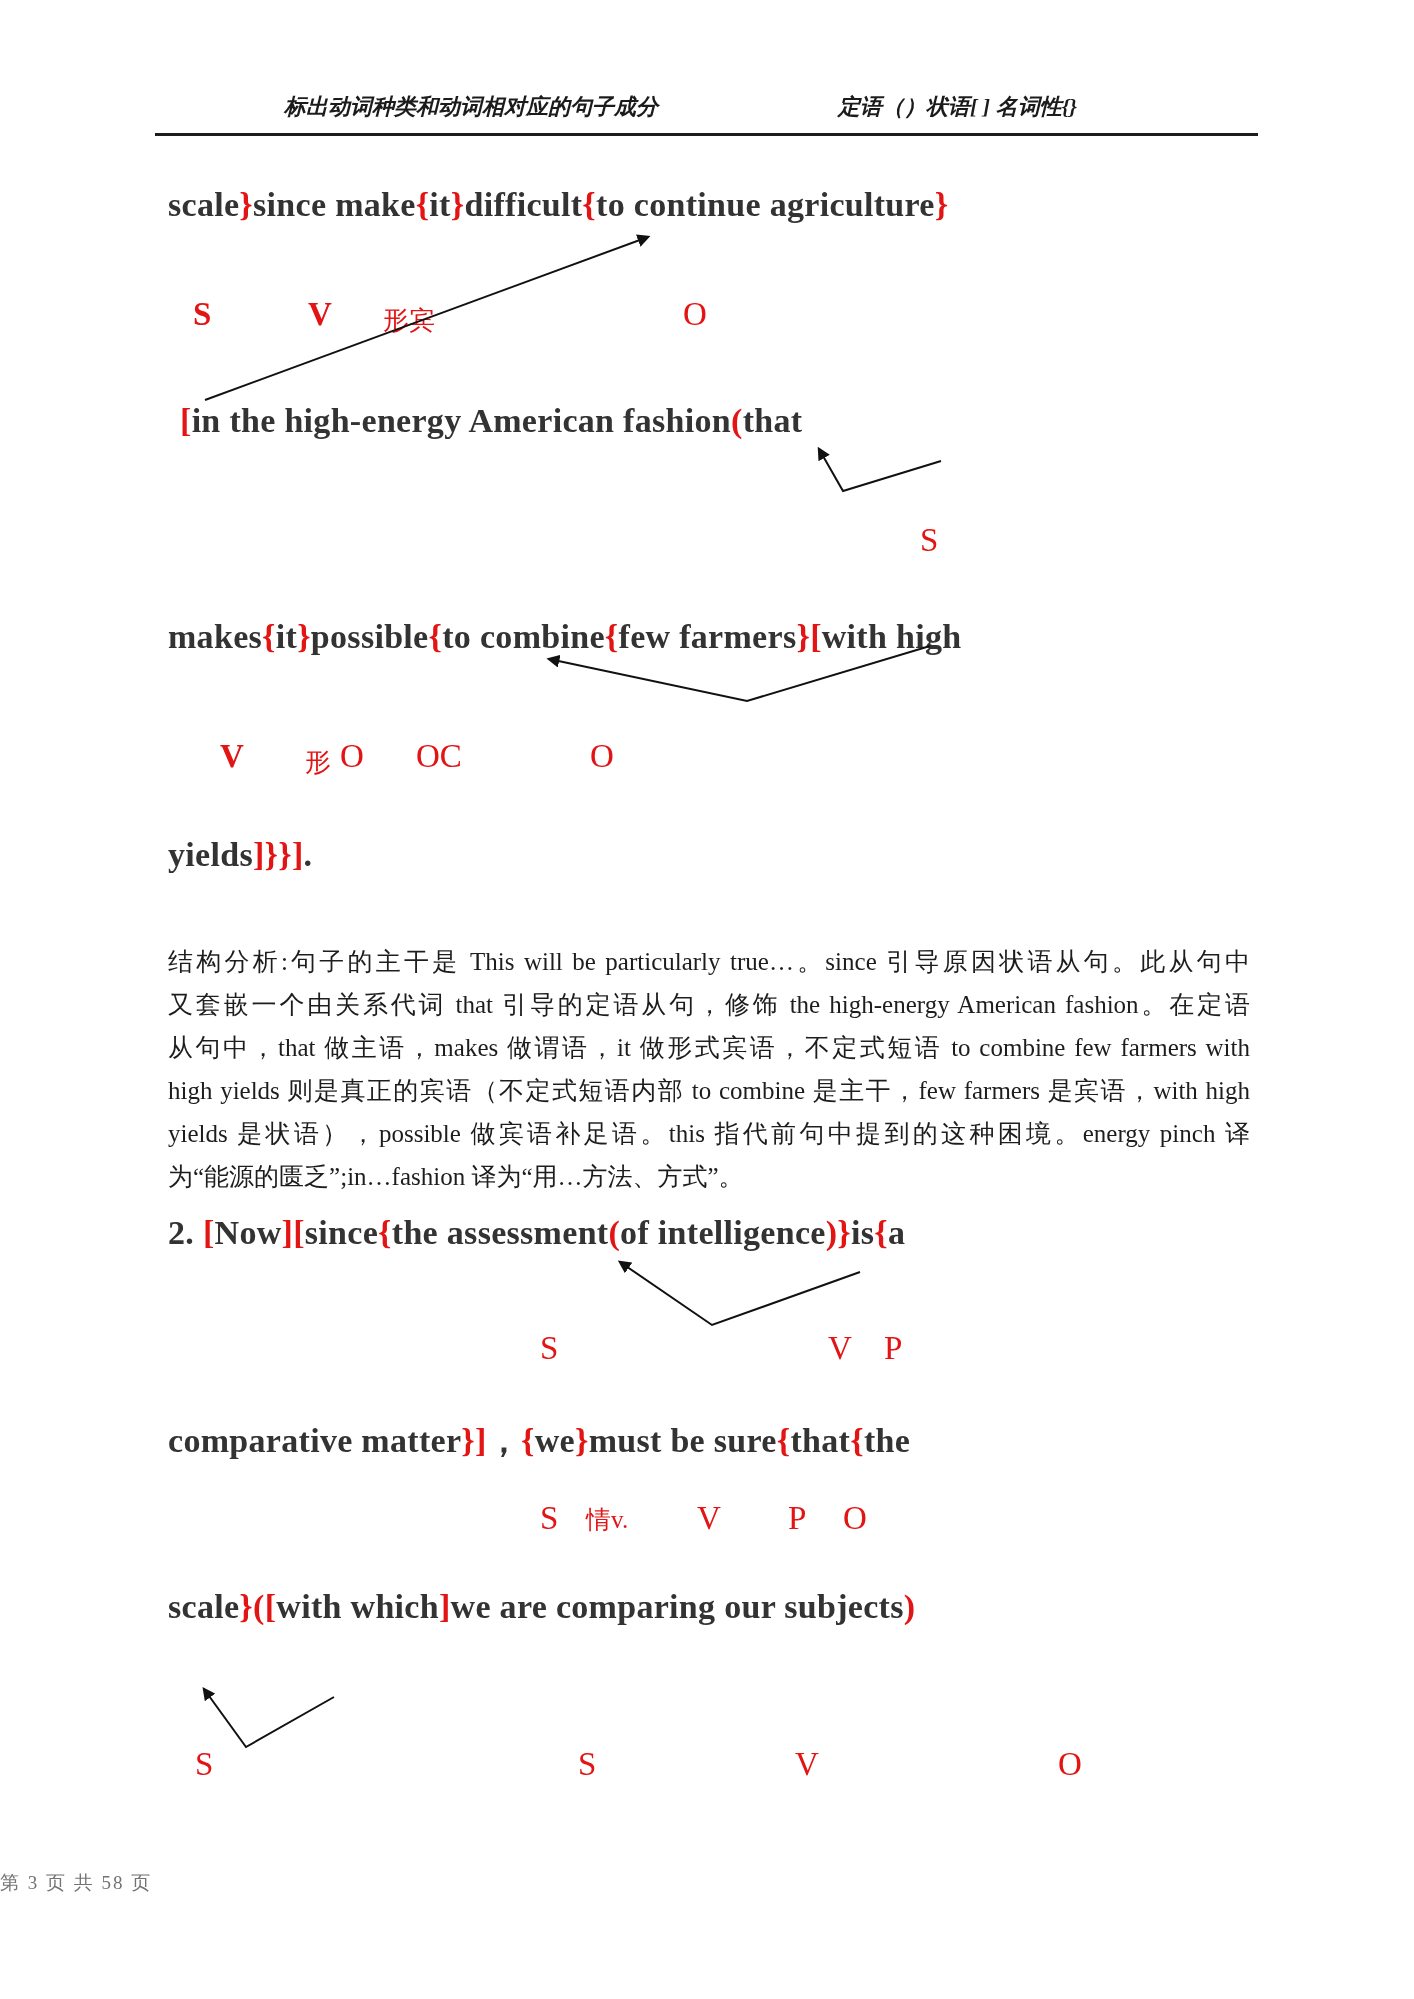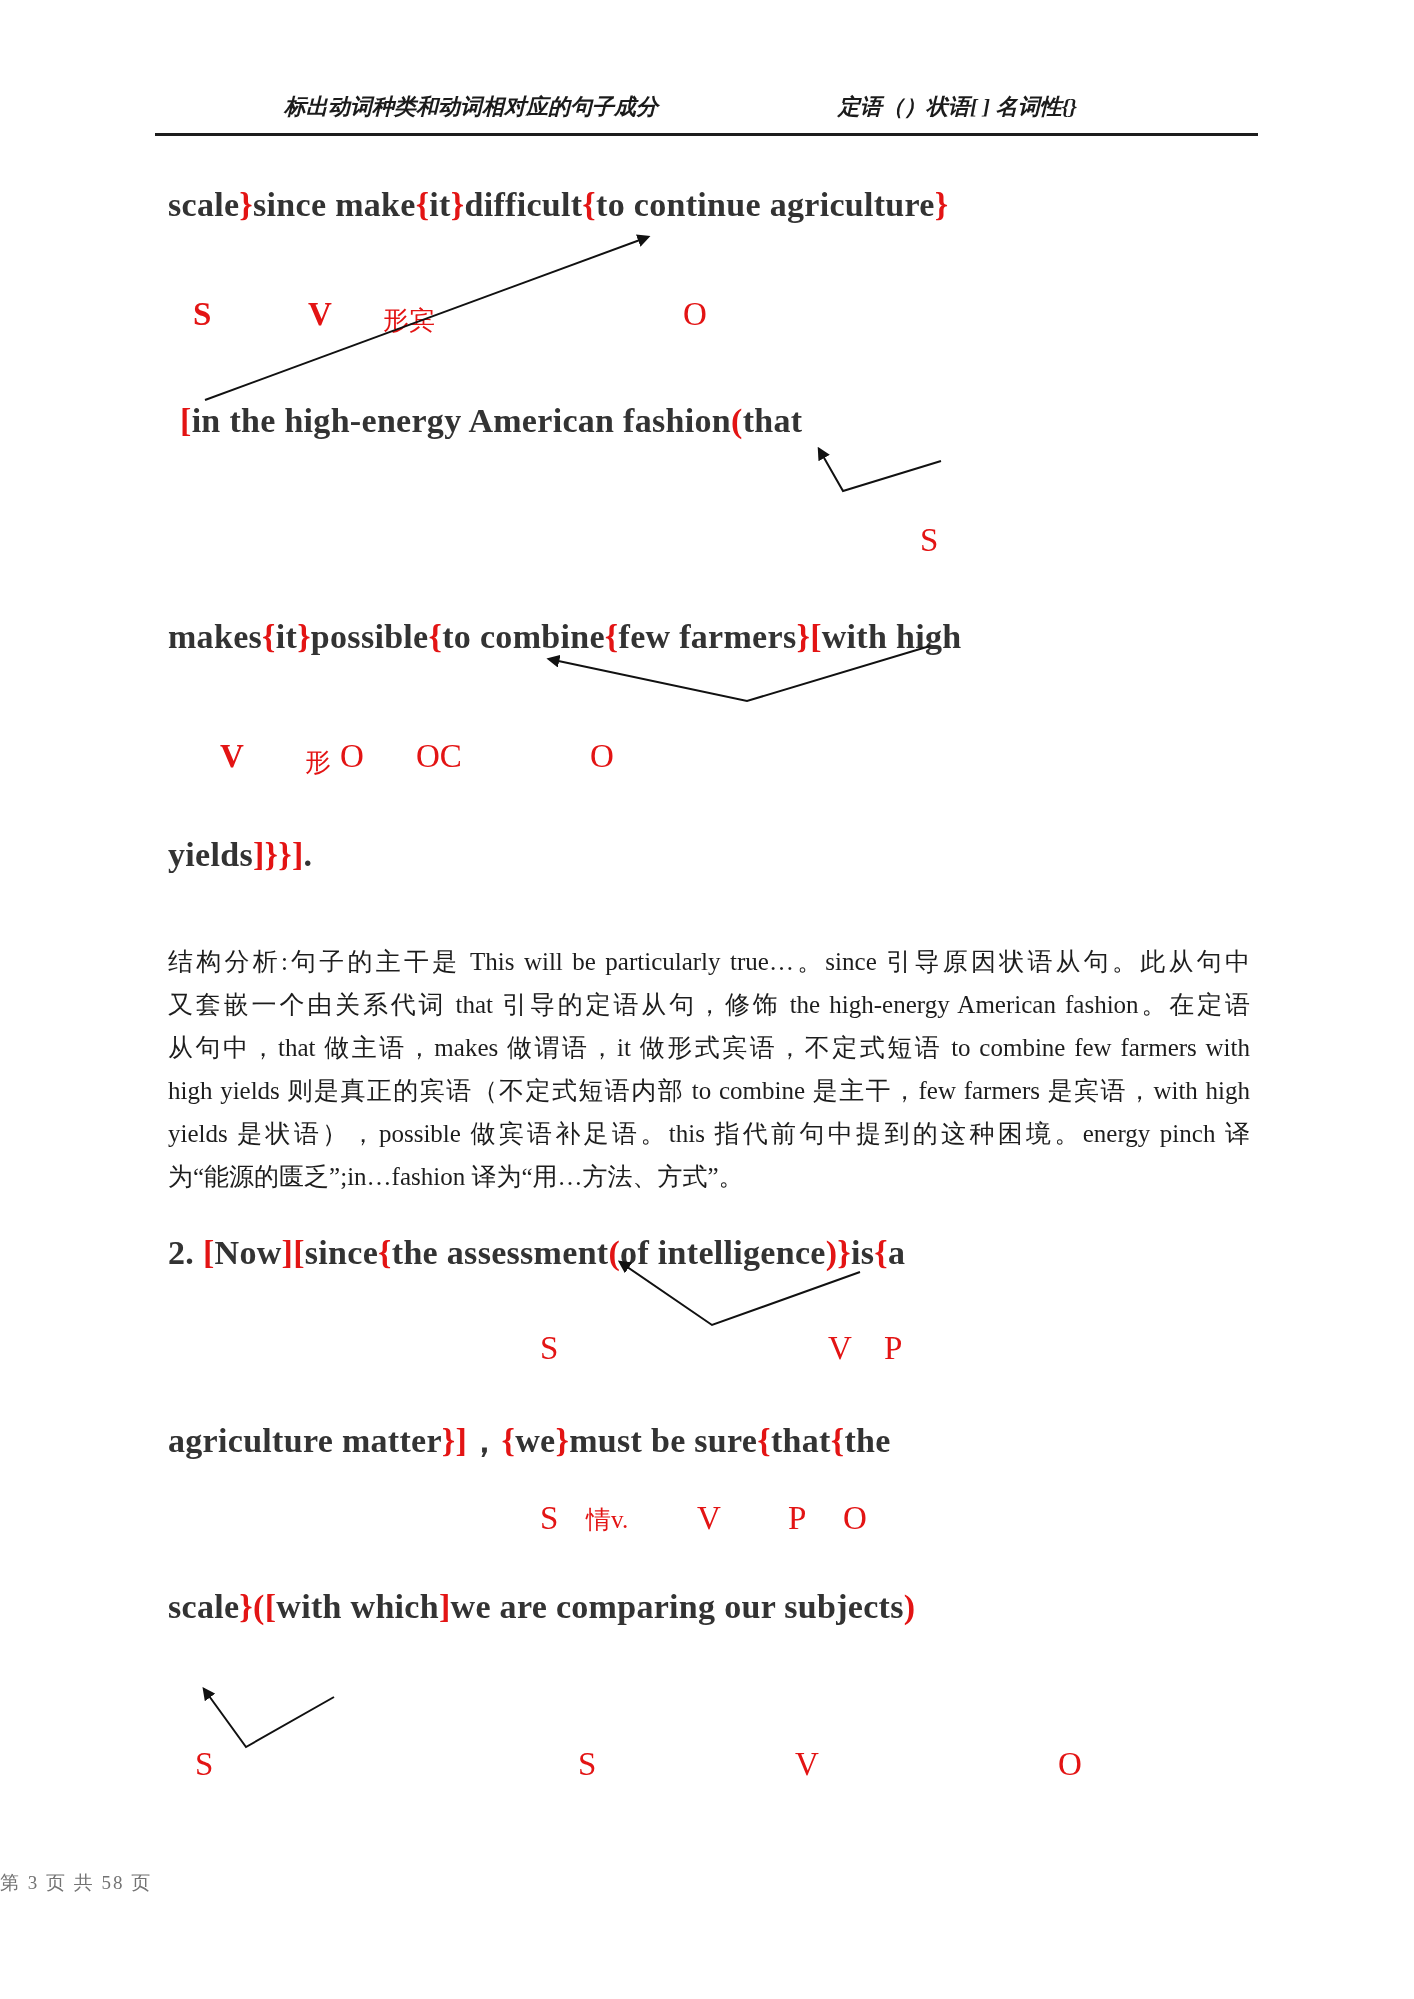--- a/index.html
+++ b/index.html
@@ -63,29 +63,29 @@
 
   <div class="para" style="top:940px;">
       <div class="ln">结构分析:句子的主干是 This will be particularly true…。since 引导原因状语从句。此从句中</div>
       <div class="ln">又套嵌一个由关系代词 that 引导的定语从句，修饰 the high-energy American fashion。在定语</div>
       <div class="ln">从句中，that 做主语，makes 做谓语，it 做形式宾语，不定式短语 to combine few farmers with</div>
       <div class="ln">high yields 则是真正的宾语（不定式短语内部 to combine 是主干，few farmers 是宾语，with high</div>
       <div class="ln">yields 是状语），possible 做宾语补足语。this 指代前句中提到的这种困境。energy pinch 译</div>
       <div class="ln last">为“能源的匮乏”;in…fashion 译为“用…方法、方式”。</div>
     </div>
 
-  <div class="sline" style="top:1214px;margin-top:20px;"><span>2.  </span><span class="c-r">[</span><span>Now</span><span class="c-r">][</span><span>since</span><span class="c-r">{</span><span>the assessment</span><span class="c-r">(</span><span>of intelligence</span><span class="c-r">)}</span><span>is</span><span class="c-r">{</span><span>a</span></div>
+  <div class="sline" style="top:1214px;"><span>2.  </span><span class="c-r">[</span><span>Now</span><span class="c-r">][</span><span>since</span><span class="c-r">{</span><span>the assessment</span><span class="c-r">(</span><span>of intelligence</span><span class="c-r">)}</span><span>is</span><span class="c-r">{</span><span>a</span></div>
 
   <div class="labels" style="top:1330px;">
       <span style="left: 540px;">S</span>
       <span style="left: 828px;">V</span>
       <span style="left: 884px;">P</span>
     </div>
 
-  <div class="sline" style="top:1418px;"><span>agriculture matter</span><span class="c-r">}]</span><span>，</span><span class="c-r">{</span><span>we</span><span class="c-r">}</span><span>must be sure</span><span class="c-r">{</span><span>that</span><span class="c-r">{</span><span>the</span></div>
+  <div class="sline" style="top:1418px;"><span>comparative matter</span><span class="c-r">}]</span><span>，</span><span class="c-r">{</span><span>we</span><span class="c-r">}</span><span>must be sure</span><span class="c-r">{</span><span>that</span><span class="c-r">{</span><span>the</span></div>
 
   <div class="labels" style="top:1500px;">
       <span style="left: 540px;">S</span>
       <span class="cnmix" style="left: 586px;">情v.</span>
       <span style="left: 697px;">V</span>
       <span style="left: 788px;">P</span>
       <span style="left: 843px;">O</span>
     </div>
 
   <div class="sline" style="top:1588px;"><span>scale</span><span class="c-r">}(</span><span class="c-r">[</span><span>with which</span><span class="c-r">]</span><span>we are comparing our subjects</span><span class="c-r">)</span></div>

